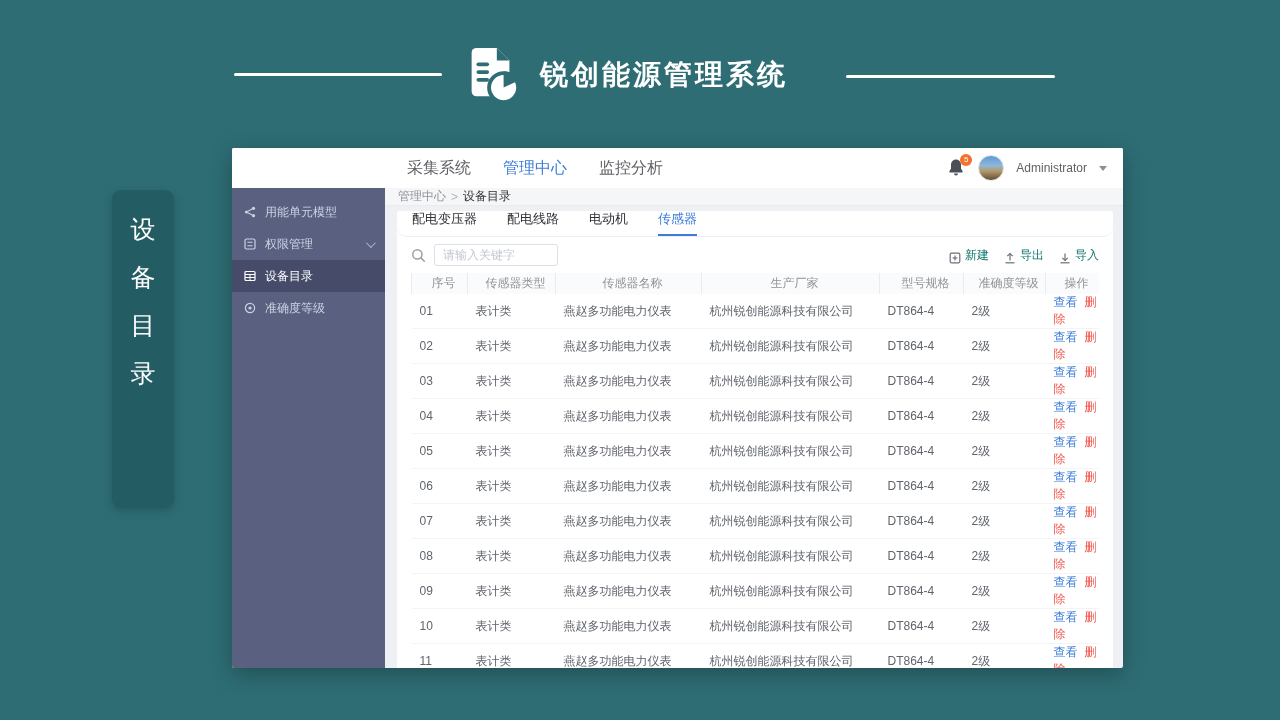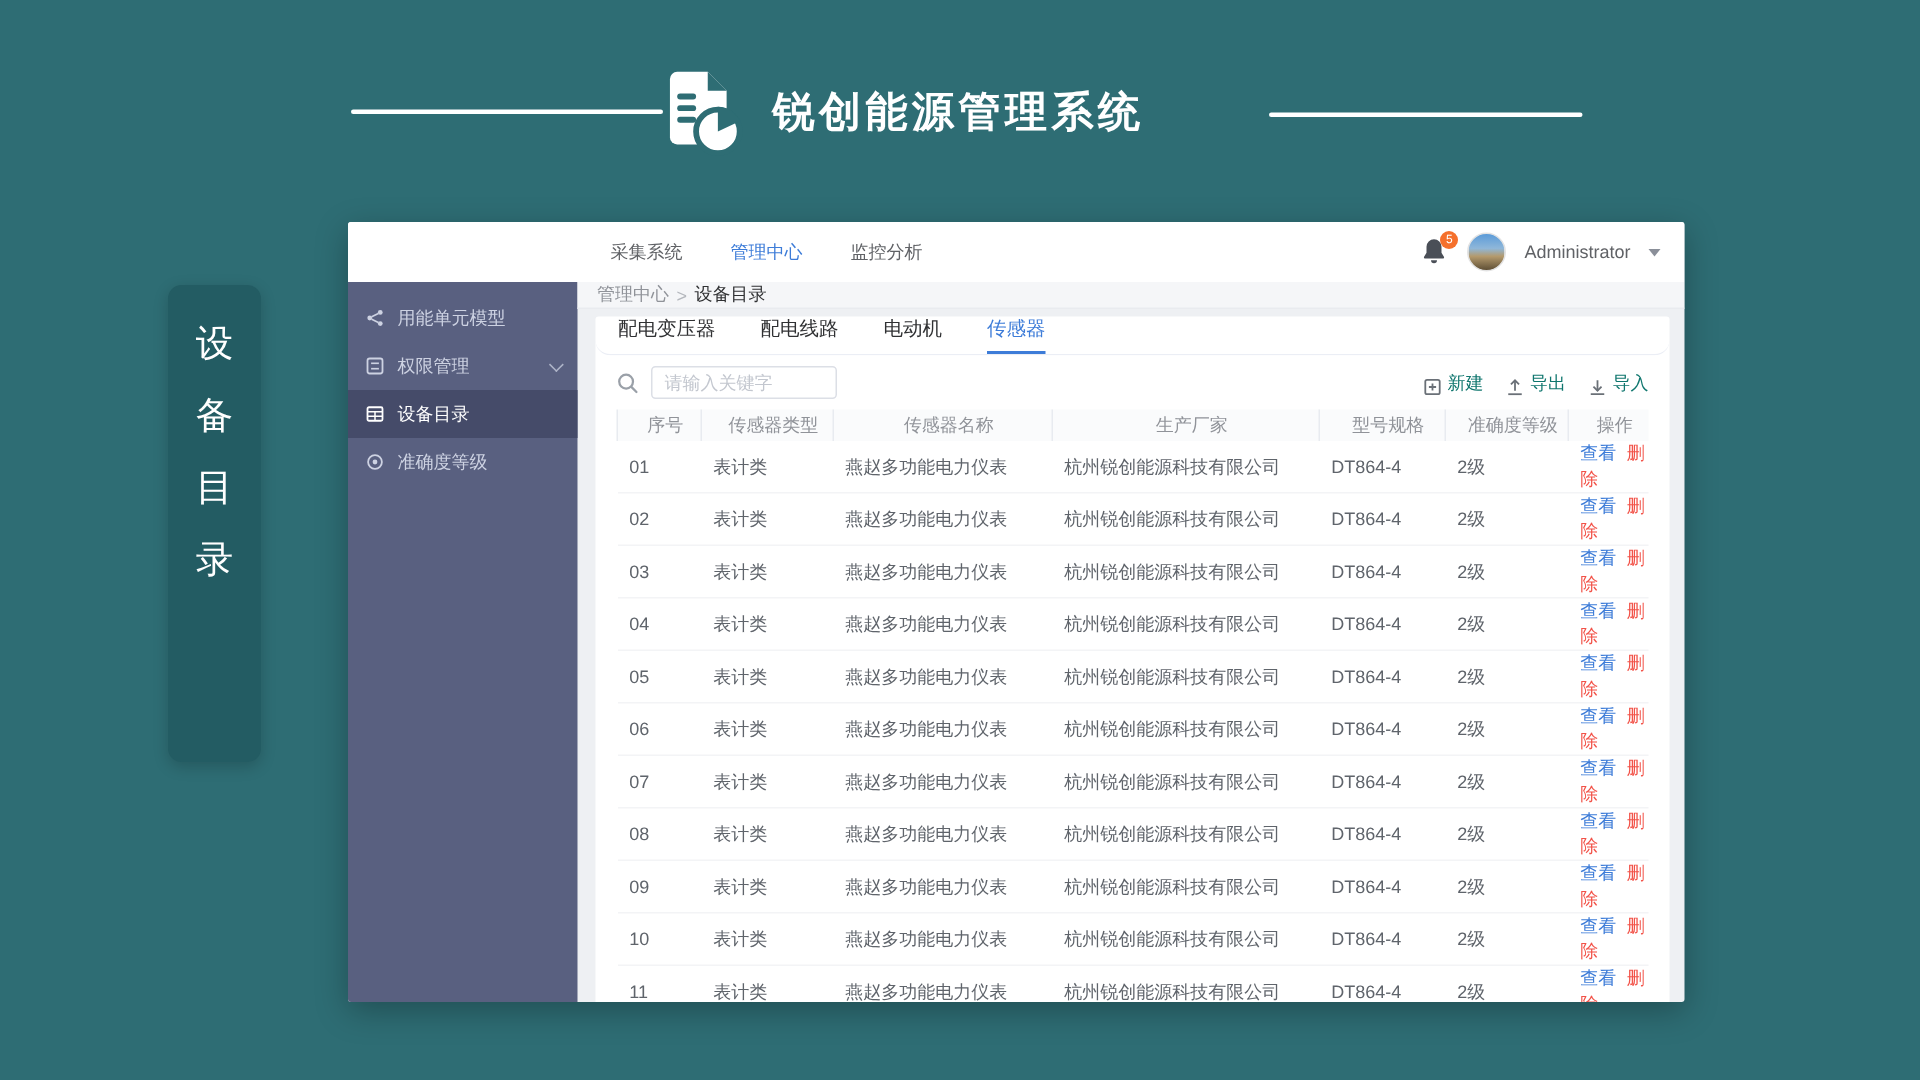--- a/index.html
+++ b/index.html
@@ -7,21 +7,21 @@
   body {
     background:#2e6d74;
     font-family:"Liberation Sans", sans-serif;
     position:relative; overflow:hidden;
   }
 
   
   .deco-line { position:absolute; height:3px; background:#ffffff; border-radius:2px; }
   .deco-left  { left:234px; top:73px;  width:208px; }
   .deco-right { left:846px; top:75px;  width:209px; }
-  .hero { position:absolute; left:435px; top:44px; display:flex; align-items:center; gap:18px; }
+  .hero { position:absolute; left:460px; top:44px; display:flex; align-items:center; gap:18px; }
   .hero-icon { width:62px; height:62px; }
   .hero-title { color:#ffffff; font-size:28px; font-weight:bold; letter-spacing:3px; }
 
   
   .side-label {
     position:absolute; left:112px; top:190px; width:62px; height:318px;
     background:#235c63; border-radius:9px;
     display:flex; flex-direction:column; align-items:center;
     padding-top:26px; gap:22px;
     box-shadow:0 3px 10px rgba(0,0,0,.18);
@@ -34,21 +34,21 @@
     background:#eef0f3; box-shadow:0 6px 22px rgba(0,0,0,.28); border-radius:2px;
     overflow:hidden;
   }
 
   
   .topbar { position:absolute; left:0; top:0; right:0; height:40px; background:#fff; display:flex; align-items:stretch; }
   .logo { width:153px; background:#3d7cd8; color:#fff; display:flex; align-items:center; padding-left:14px; gap:7px;margin-top:48px; }
   .logo-name { font-size:13px; font-weight:bold; }
   .logo-ver { font-size:11px; opacity:.85; margin-left:2px; }
   .topnav { display:flex; align-items:center; gap:32px; padding-left:22px; }
-  .topnav .nav-item { font-size:12px; color:#606266; cursor:pointer; }
+  .topnav .nav-item { font-size:16px; color:#606266; cursor:pointer; }
   .topnav .nav-item.active { color:#3d7cd8; }
   .top-right { margin-left:auto; display:flex; align-items:center; gap:12px; padding-right:16px; }
   .bell-wrap { position:relative; width:18px; height:20px; }
   .badge {
     position:absolute; top:-4px; right:-6px; min-width:12px; height:12px; border-radius:7px;
     background:#f5702c; color:#fff; font-size:8px; line-height:12px; text-align:center; padding:0 2px;
   }
   .avatar {
     width:26px; height:26px; border-radius:50%;
     background:linear-gradient(180deg,#5b9bd9 0%,#8fb7d9 40%,#b49a6d 62%,#5f4f35 100%);

